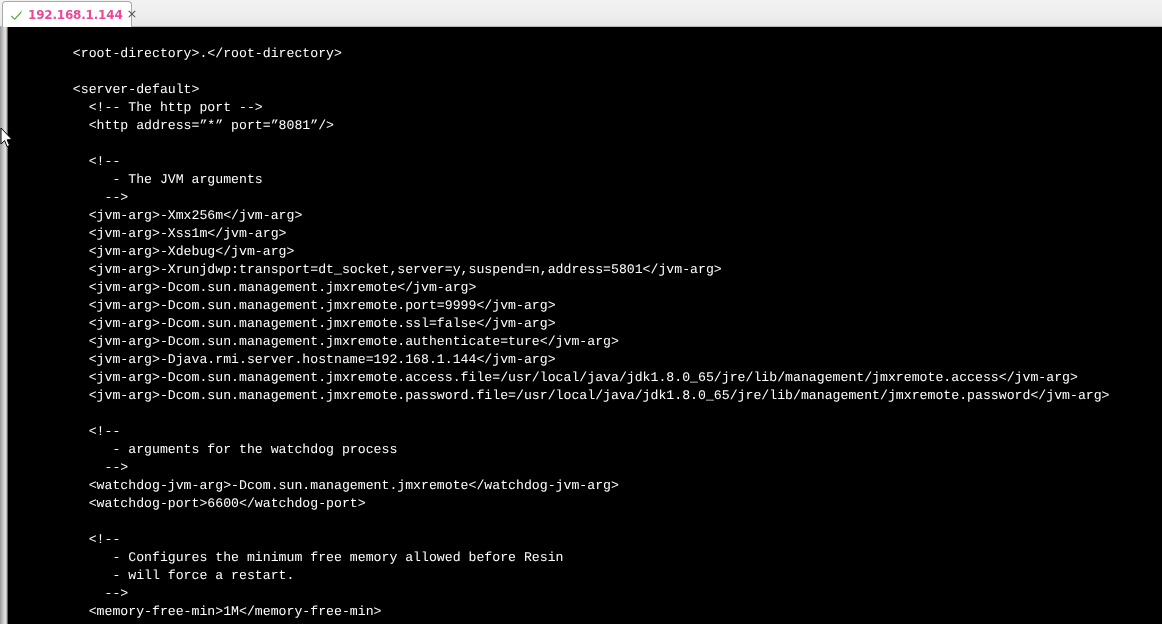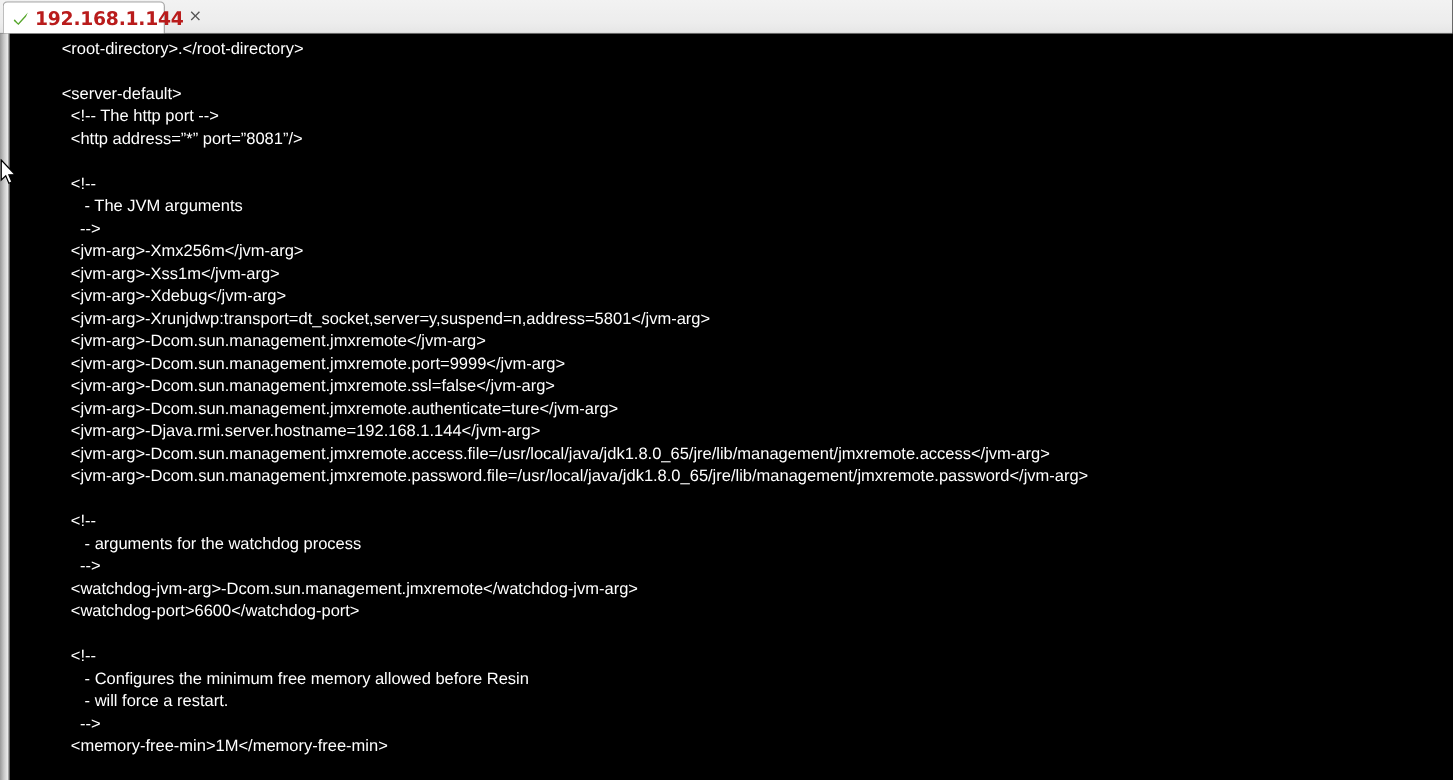--- a/index.html
+++ b/index.html
@@ -55,23 +55,23 @@
   }
   .tab-check {
     width: 14px;
     height: 14px;
     flex: 0 0 auto;
     display: block;
     margin-right: 4px;
   }
   .tab-title {
     font-family: "DejaVu Sans", "Liberation Sans", sans-serif;
-    font-size: 15px;
+    font-size: 12px;
     font-weight: bold;
-    color: #b91c1c;
+    color: #ec4899;
     letter-spacing: -0.2px;
     white-space: nowrap;
     flex: 1 1 auto;
   }
   .tab-close {
     font-family: "DejaVu Sans", "Liberation Sans", sans-serif;
     font-size: 13px;
     color: #555;
     line-height: 1;
     padding: 0 4px 2px 4px;
@@ -112,24 +112,24 @@
     width: 1151px;
     height: 597px;
     background: #000000;
     overflow: hidden;
   }
 
   .code {
     position: absolute;
     left: 30px;
     top: 2px;
-    margin: 1px;
+    margin: 16px;
     padding: 0;
     color: #ffffff;
-    font-family: Liberation Sans, sans-serif;
+    font-family: Liberation Mono, monospace;
     font-size: 13.2px;
     line-height: 18px;
     white-space: pre;
     letter-spacing: 0px;
     text-rendering: geometricPrecision;
   }
 
   
   .cursor {
     position: absolute;

